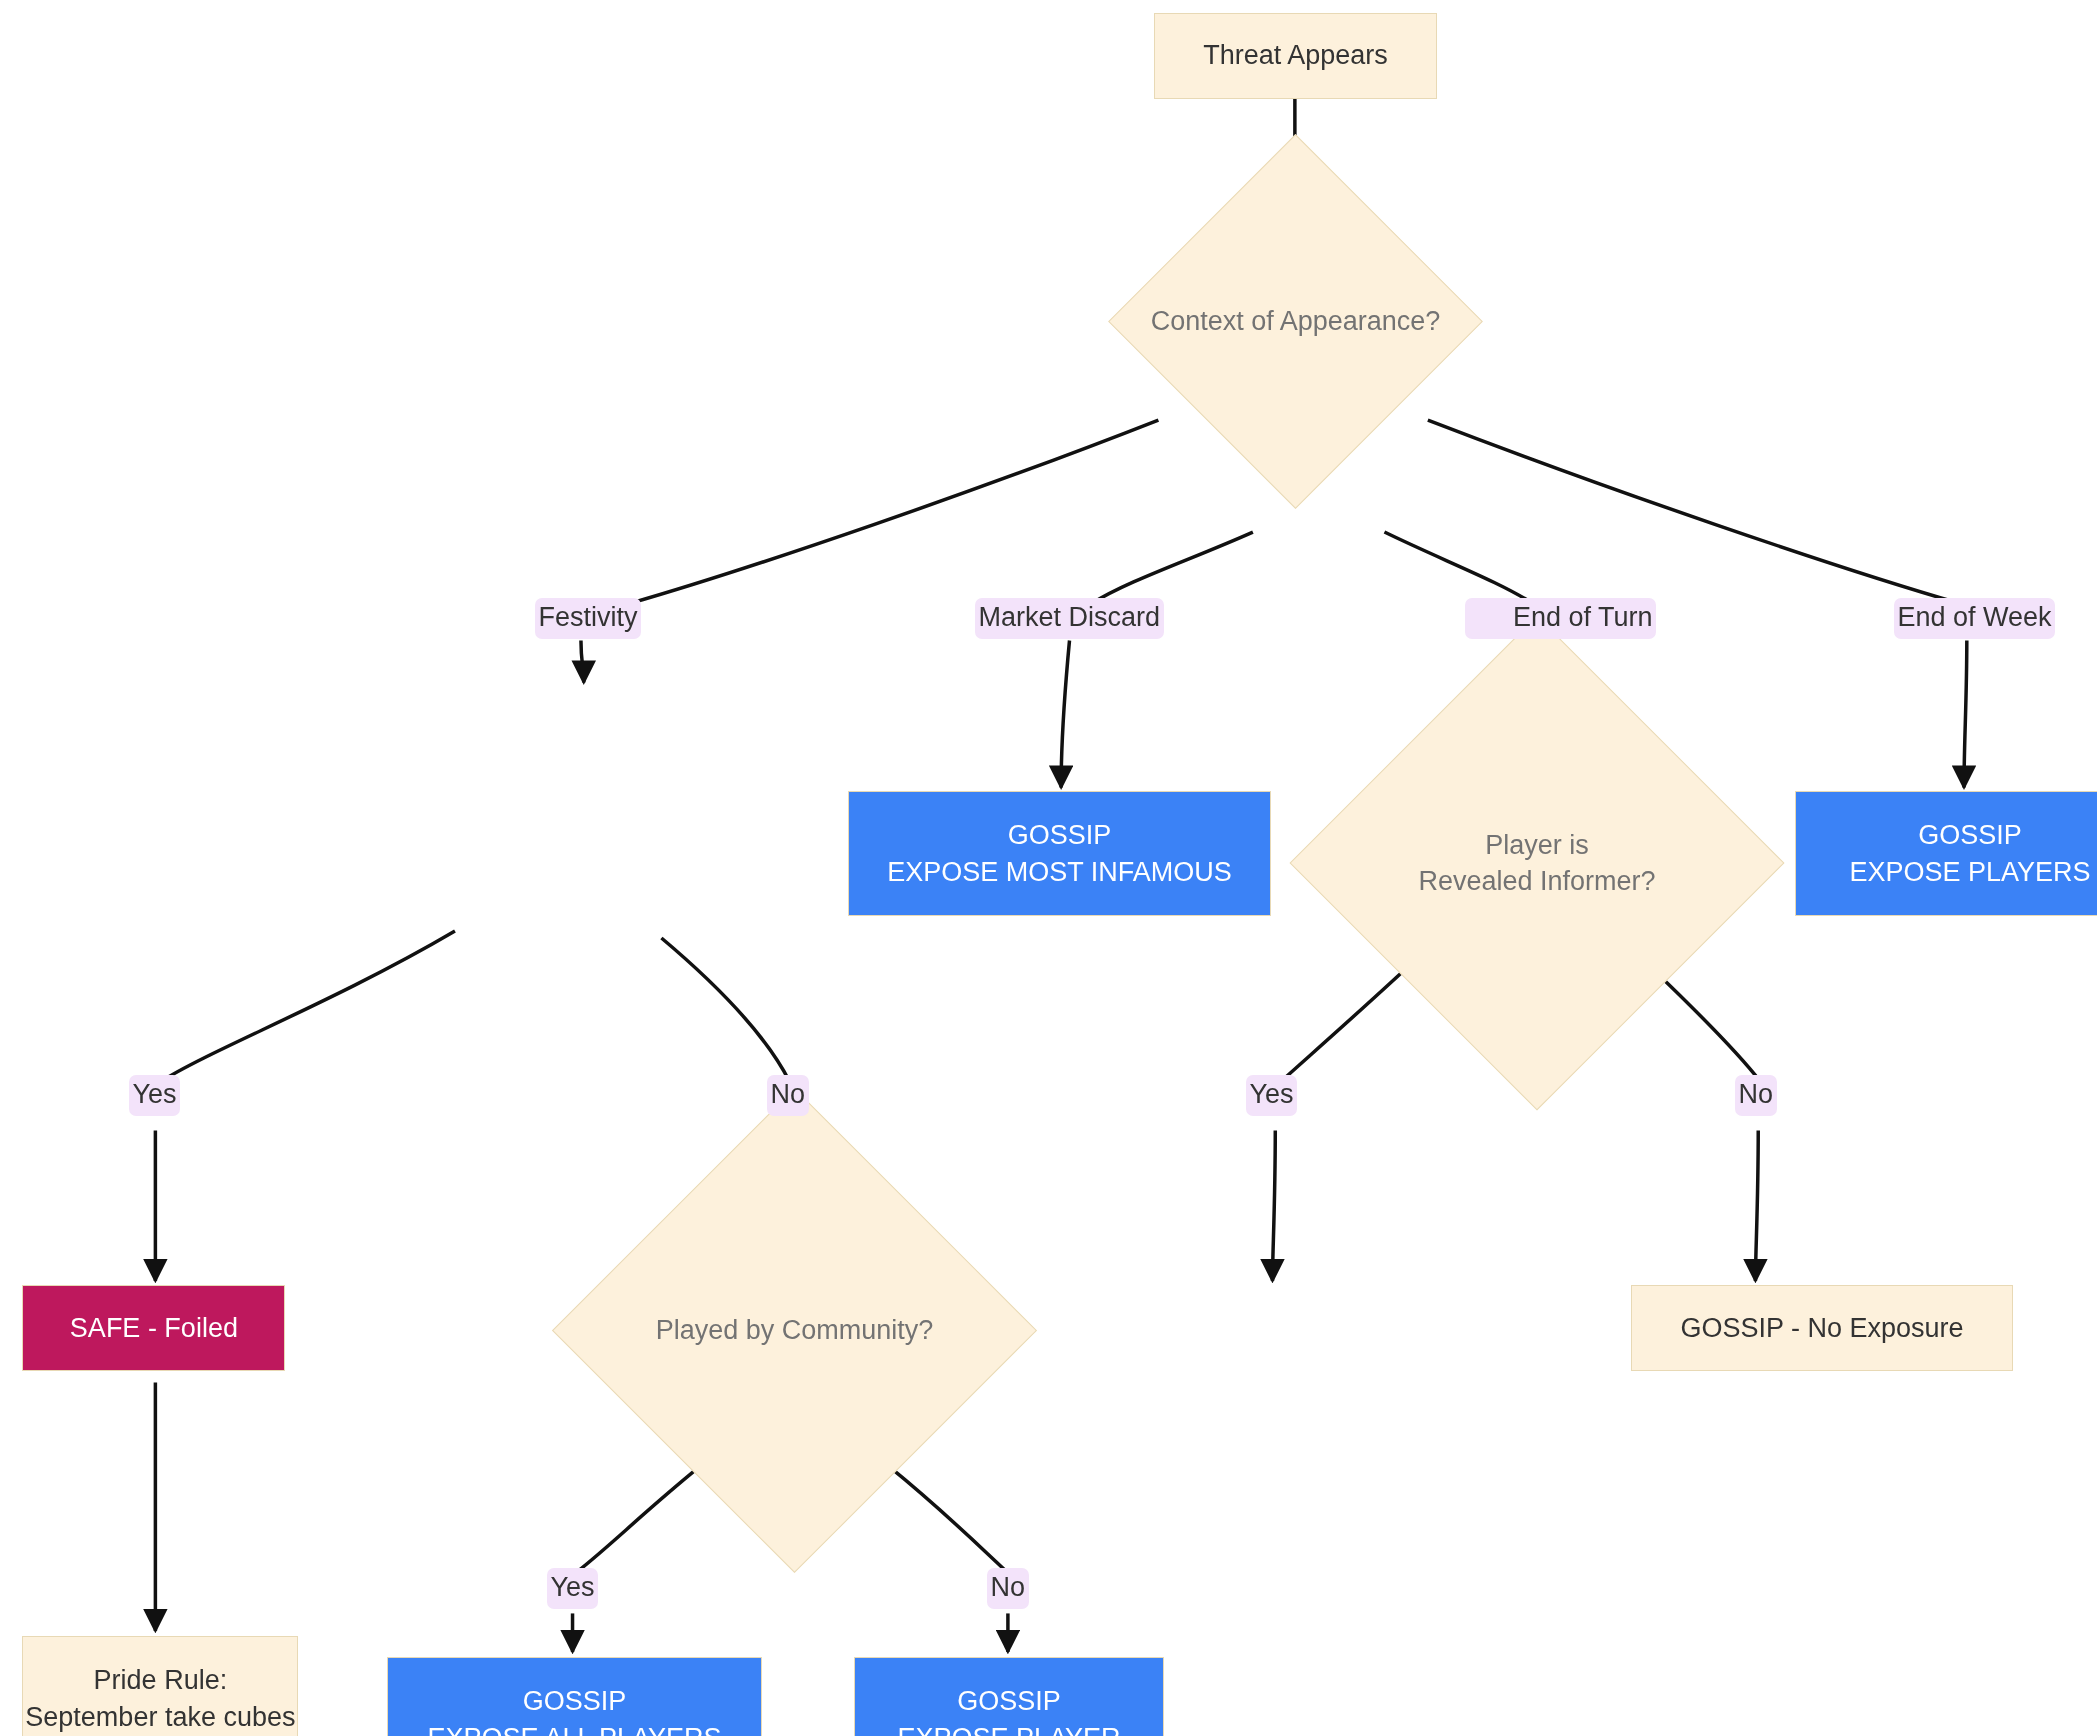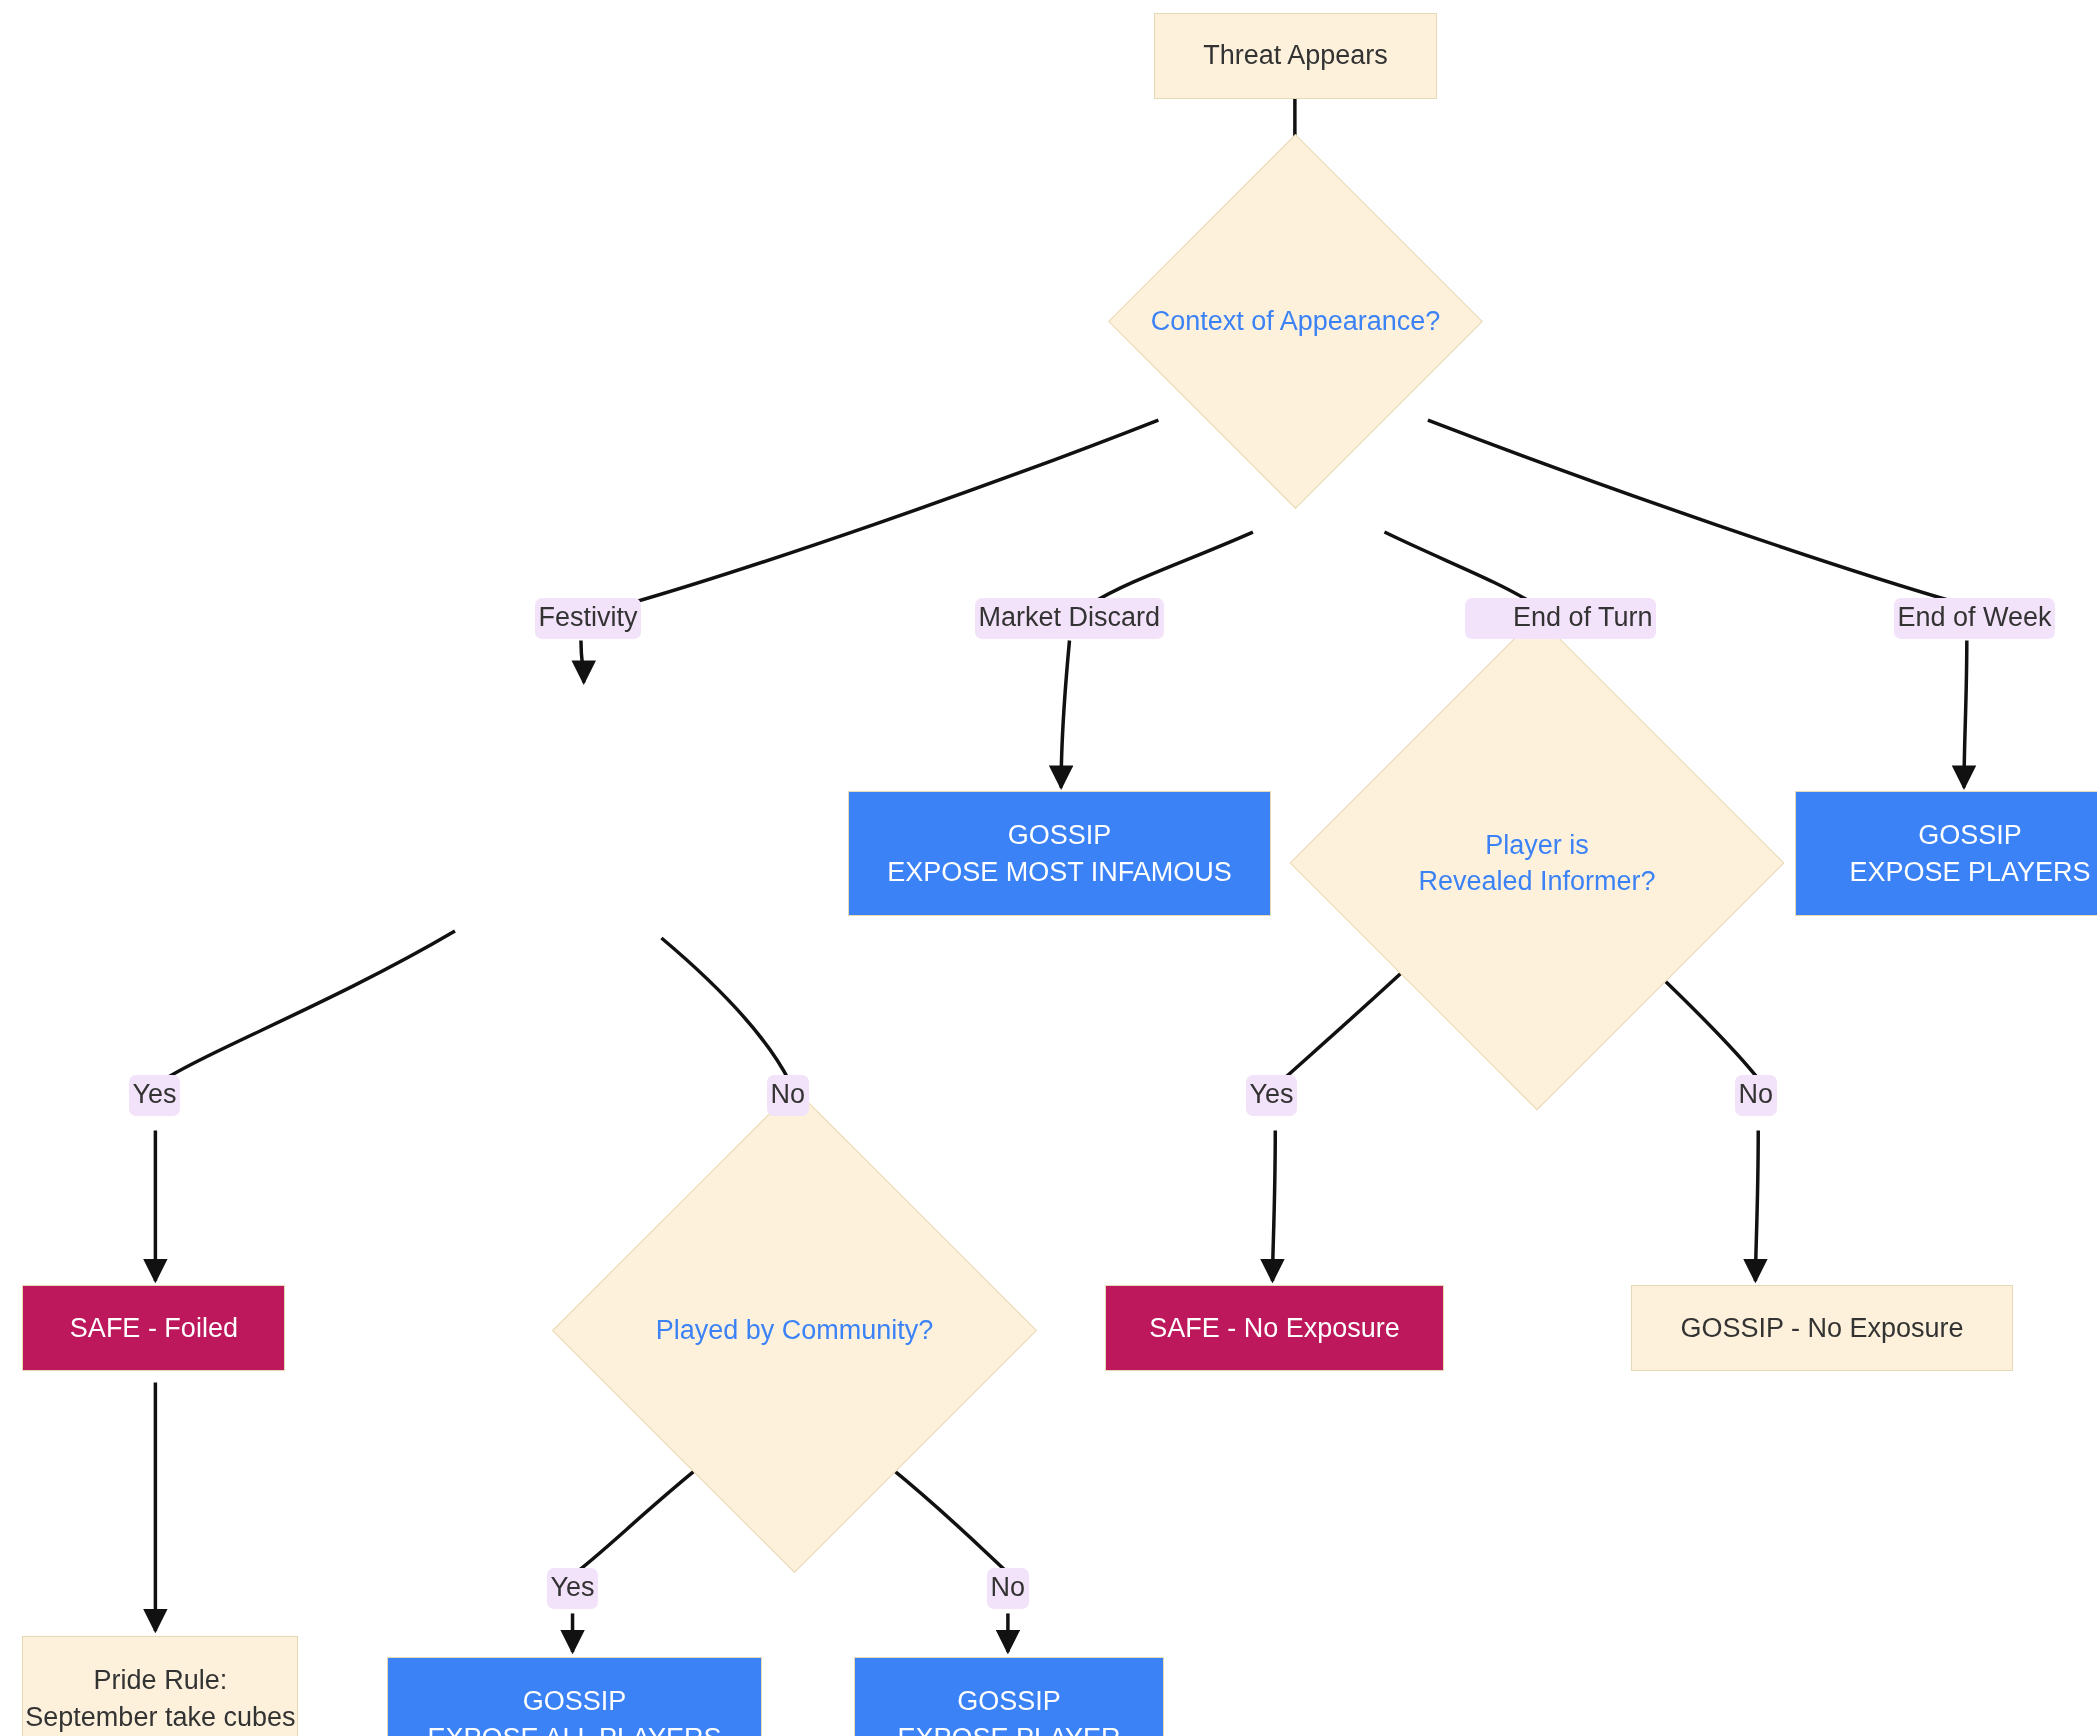--- a/index.html
+++ b/index.html
@@ -63,21 +63,21 @@
     top: 0; left: 0;
     width: 100%; height: 100%;
     background: #fdf1dc;
     border: 1.4px solid #e8d9b5;
     transform: rotate(45deg);
   }
   .diamond .dlabel {
     position: relative;
     z-index: 2;
     font-size: 27px;
-    color: #3b82f6;
+    color: #737373;
     white-space: nowrap;
     text-align: center;
     line-height: 1.35;
   }
 
   
   .edge-label {
     position: absolute;
     background: #f3e3fa;
     color: #333333;
@@ -188,25 +188,20 @@
     <div class="lines">
       <div>SAFE - Foiled</div>
     </div>
   </div>
 
   <div class="node diamond" style="left:623px; top:1159px; width:343px; height:343px;">
     <div class="dshape"></div>
     <div class="dlabel">Played by Community?</div>
   </div>
 
-  <div class="node rect green" style="left:1105px; top:1285px; width:339px; height:86px;">
-    <div class="lines">
-      <div>SAFE - No Exposure</div>
-    </div>
-  </div>
 
   <div class="node rect" style="left:1631px; top:1285px; width:382px; height:86px;">
     <div class="lines">
       <div>GOSSIP - No Exposure</div>
     </div>
   </div>
 
   <div class="node rect" style="left:22.4px; top:1636px; width:276px; height:125px;">
     <div class="lines">
       <div>Pride Rule:</div>

